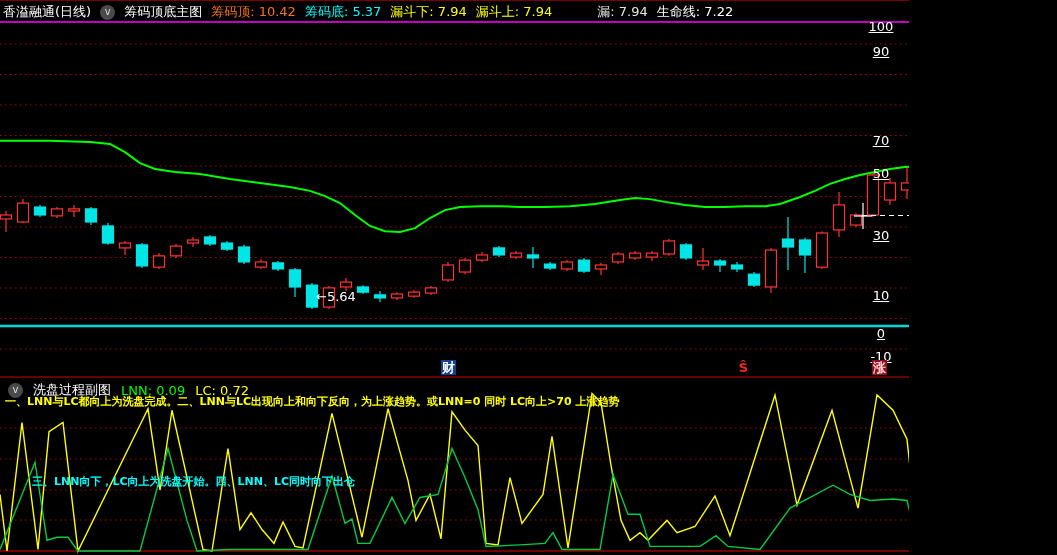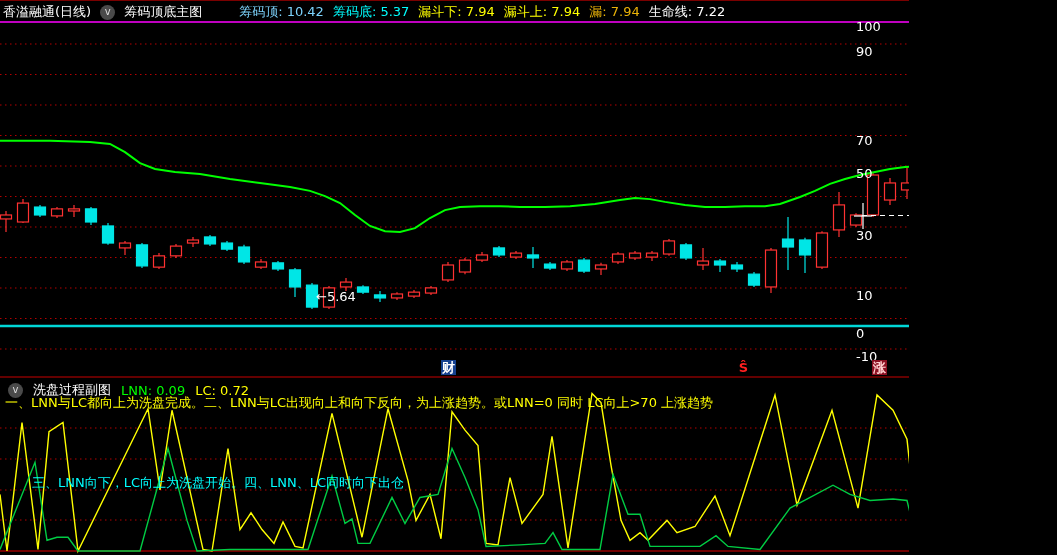--- a/index.html
+++ b/index.html
@@ -5,42 +5,42 @@
   html,body{margin:0;padding:0;background:#000;}
   .screen{position:relative;width:909px;height:555px;background:#000;overflow:hidden;
           font-family:"DejaVu Sans","Liberation Sans",sans-serif;}
   .hdr{position:absolute;left:3px;top:3px;display:flex;align-items:center;gap:9px;
        font-size:13px;white-space:nowrap;z-index:5;}
   .circle-ic{width:15px;height:15px;border-radius:50%;background:#4a4a4a;color:#dcdcdc;
              display:flex;align-items:center;justify-content:center;font-size:10px;line-height:1;}
   .subhdr{position:absolute;left:8px;top:381px;display:flex;align-items:center;gap:10px;
           font-size:13px;white-space:nowrap;z-index:5;}
   svg.chart{position:absolute;left:0;top:0;z-index:1;}
-  .axis-lbl{position:absolute;right:3px;width:50px;text-align:left;color:#ffffff;
-            font-size:13px;z-index:4;}
-  .note{position:absolute;font-size:13px;white-space:nowrap;z-index:6;}
+  .axis-lbl{position:absolute;right:3px;width:50px;text-align:center;color:#ffffff;
+            font-size:13px;z-index:4;text-decoration:underline;}
+  .note{position:absolute;font-size:11px;white-space:nowrap;z-index:6;font-weight:bold;}
   .anno{position:absolute;font-size:13px;color:#ffffff;white-space:nowrap;z-index:6;}
   .wm{position:absolute;top:360px;width:15px;height:15px;font-size:13px;line-height:15px;
       text-align:center;z-index:6;}
 </style>
 </head>
 <body>
 
 <div class="screen">
 
   <div class="hdr">
     <span style="color:#ffffff">香溢融通(日线)</span>
     <span class="circle-ic">v</span>
     <span style="color:#ffffff">筹码顶底主图</span>
     <span id="main-fields" style="display:flex;gap:9px;">
-        <span style="color: #7dd3fc; margin-left: 28px;">筹码顶: 10.42</span>
+        <span style="color: #f97316;">筹码顶: 10.42</span>
         <span style="color: rgb(0, 255, 255);">筹码底: 5.37</span>
         <span style="color: rgb(255, 255, 0);">漏斗下: 7.94</span>
         <span style="color: rgb(255, 255, 0);">漏斗上: 7.94</span>
-        <span style="color: #eab308;">漏: 7.94</span>
+        <span style="color: #e5e5e5; margin-left: 36px;">漏: 7.94</span>
         <span style="color: rgb(255, 255, 255);">生命线: 7.22</span>
       </span>
   </div>
 
   <svg class="chart" id="chart-svg" width="1057" height="555">
       <g>
         <line x1="0" y1="0.5" x2="1057" y2="0.5" stroke="#7a0000" stroke-width="1"></line>
         <line x1="0" y1="22" x2="1028" y2="22" stroke="#ff00ff" stroke-width="1.4"></line>
         <line x1="0" y1="44" x2="1028" y2="44" stroke="#b40000" stroke-width="1" stroke-dasharray="1.5 3.5"></line>
         <line x1="0" y1="74.5" x2="1028" y2="74.5" stroke="#b40000" stroke-width="1" stroke-dasharray="1.5 3.5"></line>

